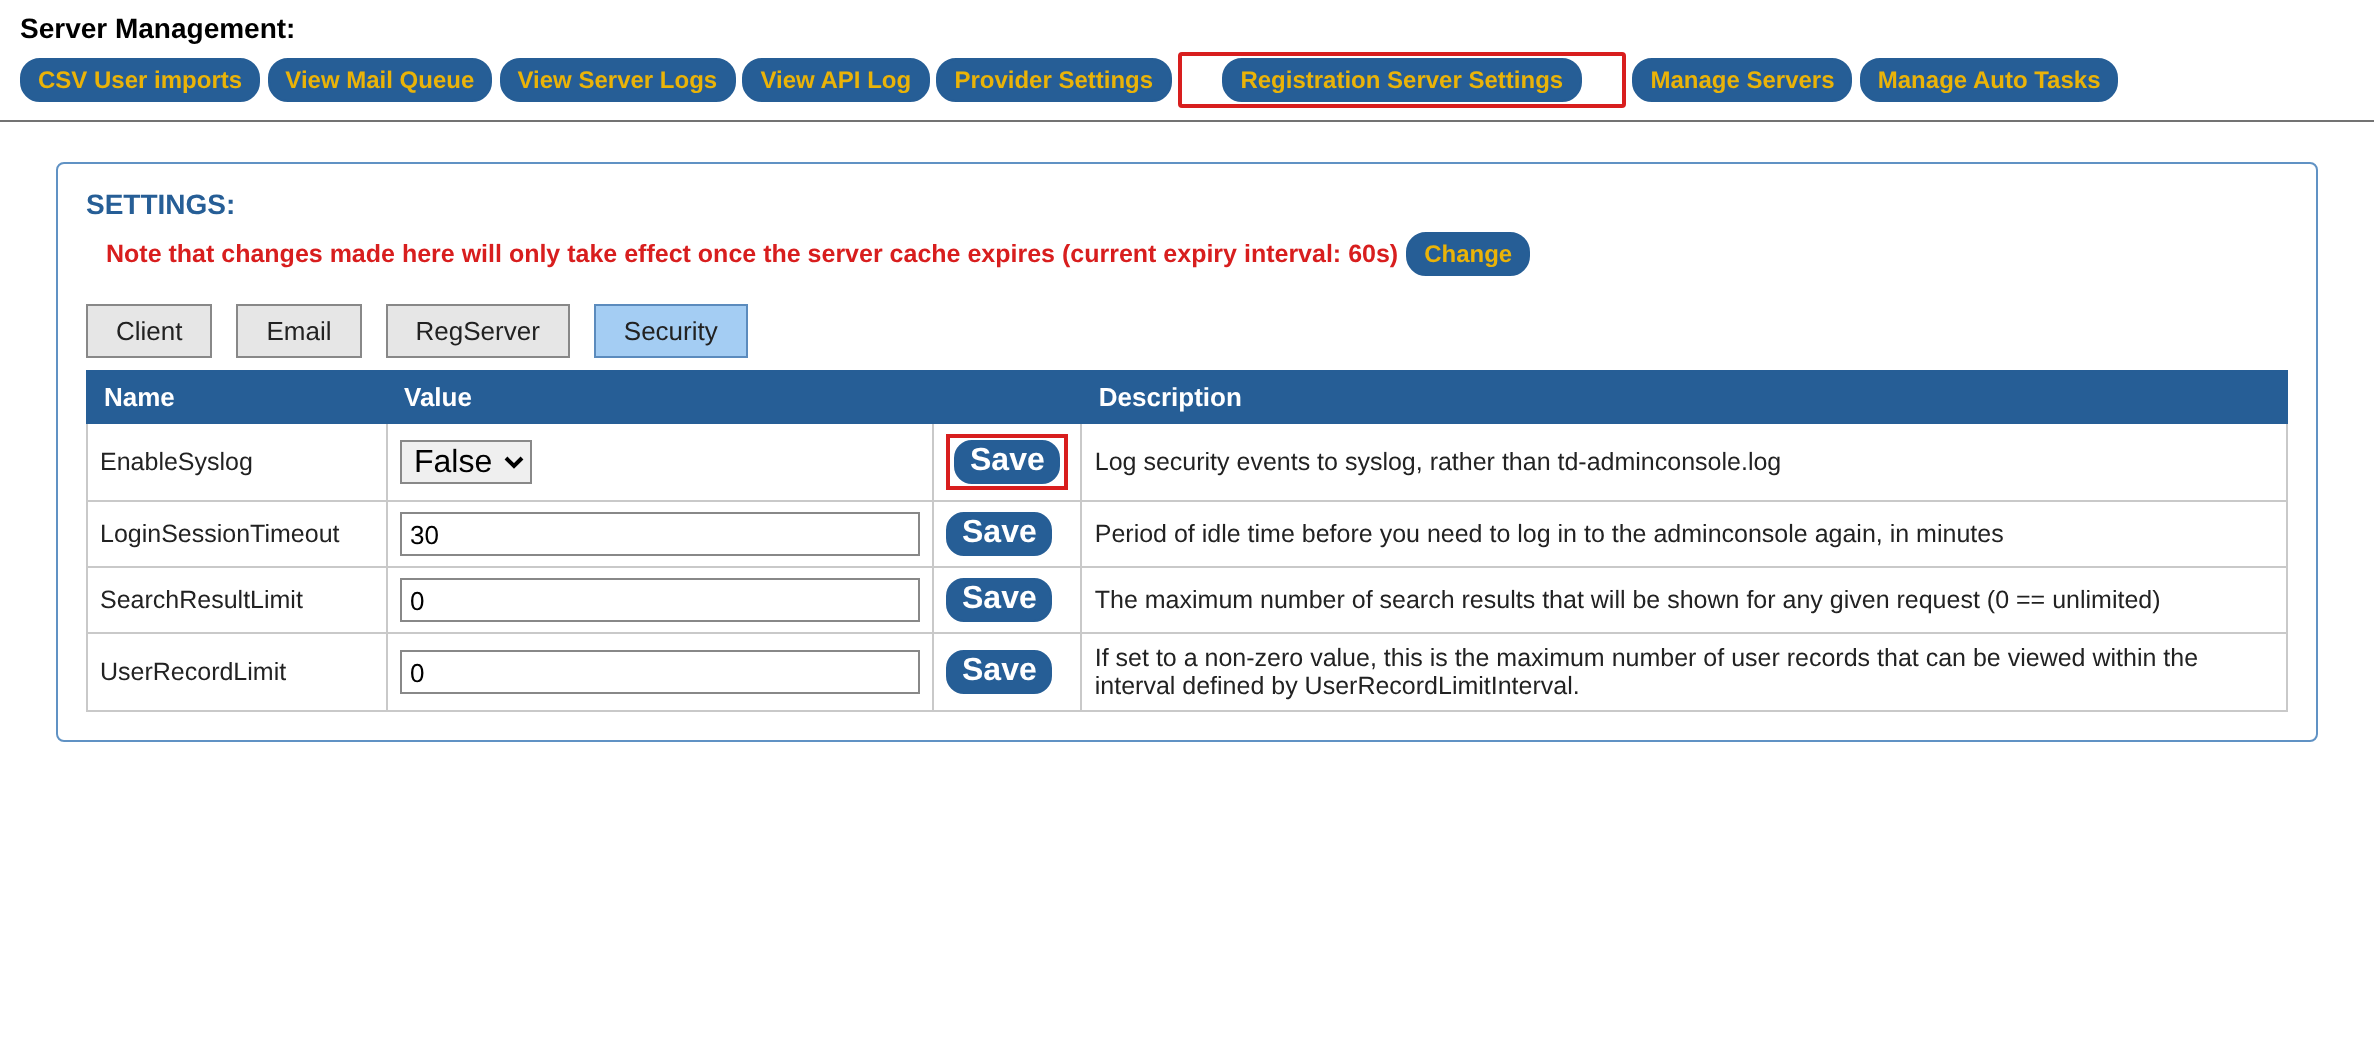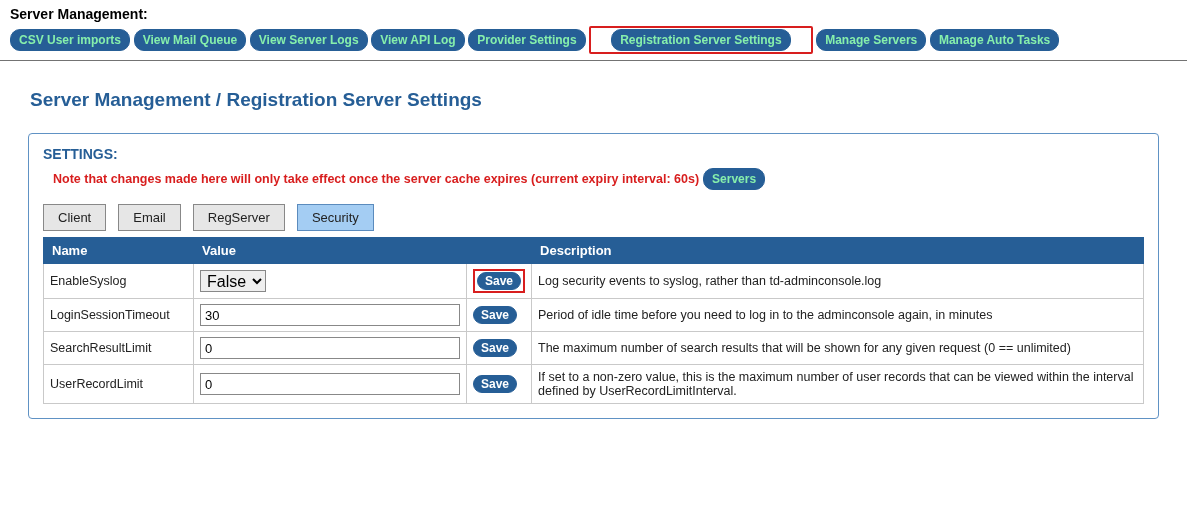--- a/index.html
+++ b/index.html
@@ -21,21 +21,21 @@
   }
   .topbar-label {
     font-weight: bold;
     color: #000;
     margin-right: 6px;
     font-size: 14px;
   }
   .pill {
     display: inline-block;
     background: #265e96;
-    color: #86efac;
+    color: #eab308;
     border: 1px solid #265e96;
     border-radius: 10px;
     padding: 2px 8px;
     font-size: 12px;
     font-weight: bold;
     line-height: 16px;
     cursor: pointer;
     white-space: nowrap;
   }
   .highlight-box {
@@ -128,48 +128,47 @@
     font-size: 16px;
     height: 22px;
   }
   .save-btn {
     display: inline-block;
     background: #265e96;
     color: #fff;
     border: 1px solid #265e96;
     border-radius: 9px;
     padding: 1px 7px;
-    font-size: 12px;
+    font-size: 16px;
     font-weight: bold;
     cursor: pointer;
   }
   .save-cell-highlight {
     display: inline-block;
     border: 2px solid #d81e1e;
     padding: 1px 2px;
   }
 </style>
 </head>
 <body>
 
 <div class="topbar">
   <span class="topbar-label">Server Management:</span>
   <span id="topbar-links"><span class="pill">CSV User imports</span> <span class="pill">View Mail Queue</span> <span class="pill">View Server Logs</span> <span class="pill">View API Log</span> <span class="pill">Provider Settings</span> <span class="highlight-box">
         <span class="pill">Registration Server Settings</span>
       </span> <span class="pill">Manage Servers</span> <span class="pill">Manage Auto Tasks</span> </span>
 </div>
 
 <div class="content">
-  <h1 class="page-title">Server Management / Registration Server Settings</h1>
 
   <div class="panel">
     <div class="panel-header">SETTINGS:</div>
     <div class="note-line">
       <span>Note that changes made here will only take effect once the server cache expires (current expiry interval: 60s)</span>
-      <span class="pill">Servers</span>
+      <span class="pill">Change</span>
     </div>
 
     <div class="tabs" id="tabs">
         <div class="tab">Client</div>
         <div class="tab">Email</div>
         <div class="tab">RegServer</div>
         <div class="tab active">Security</div>
       </div>
 
     <table class="settings">

